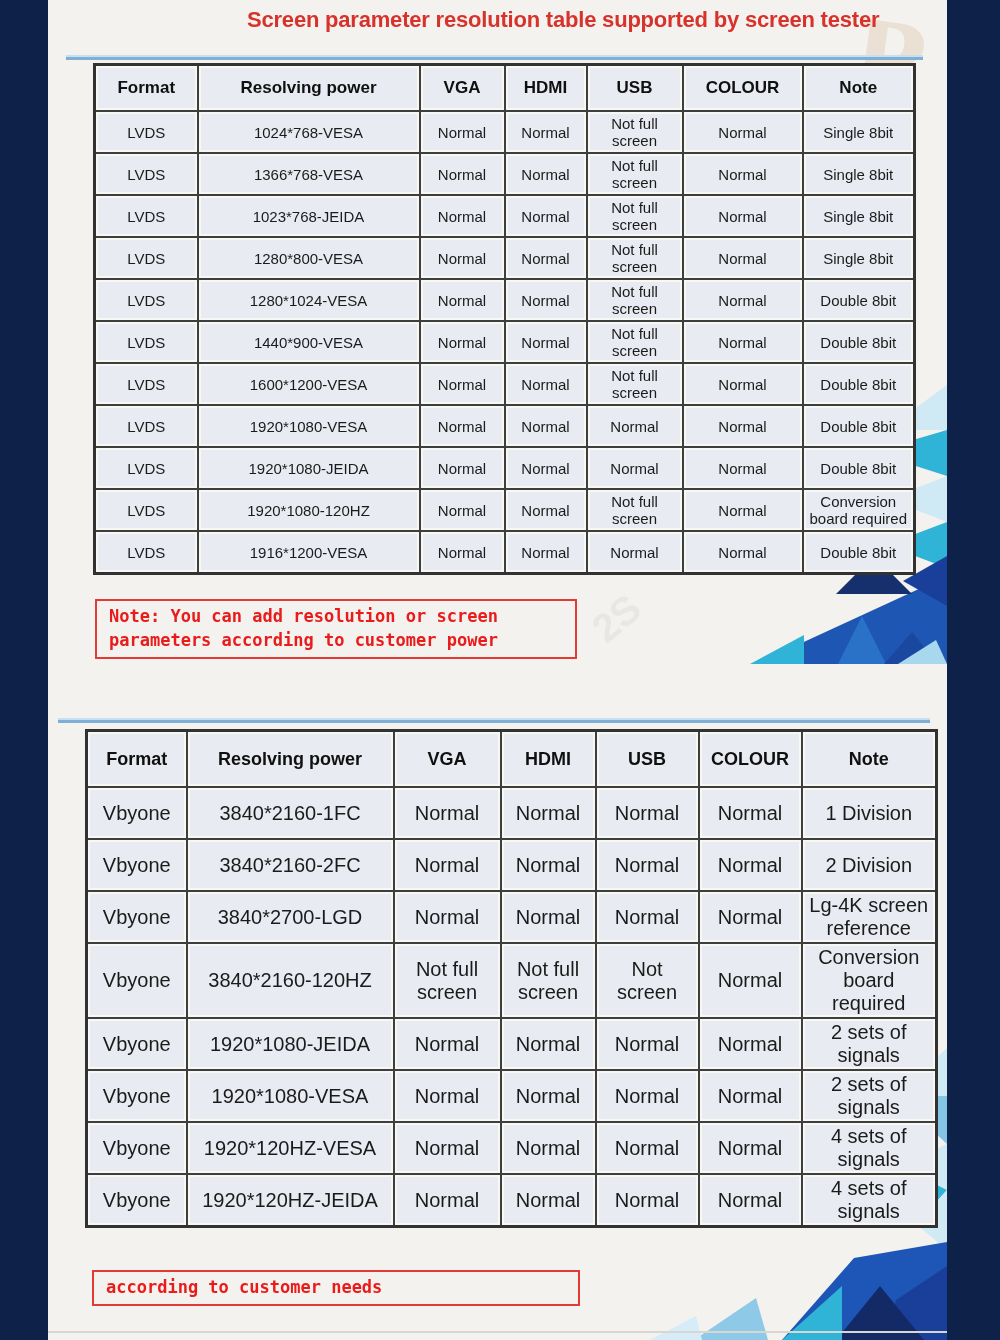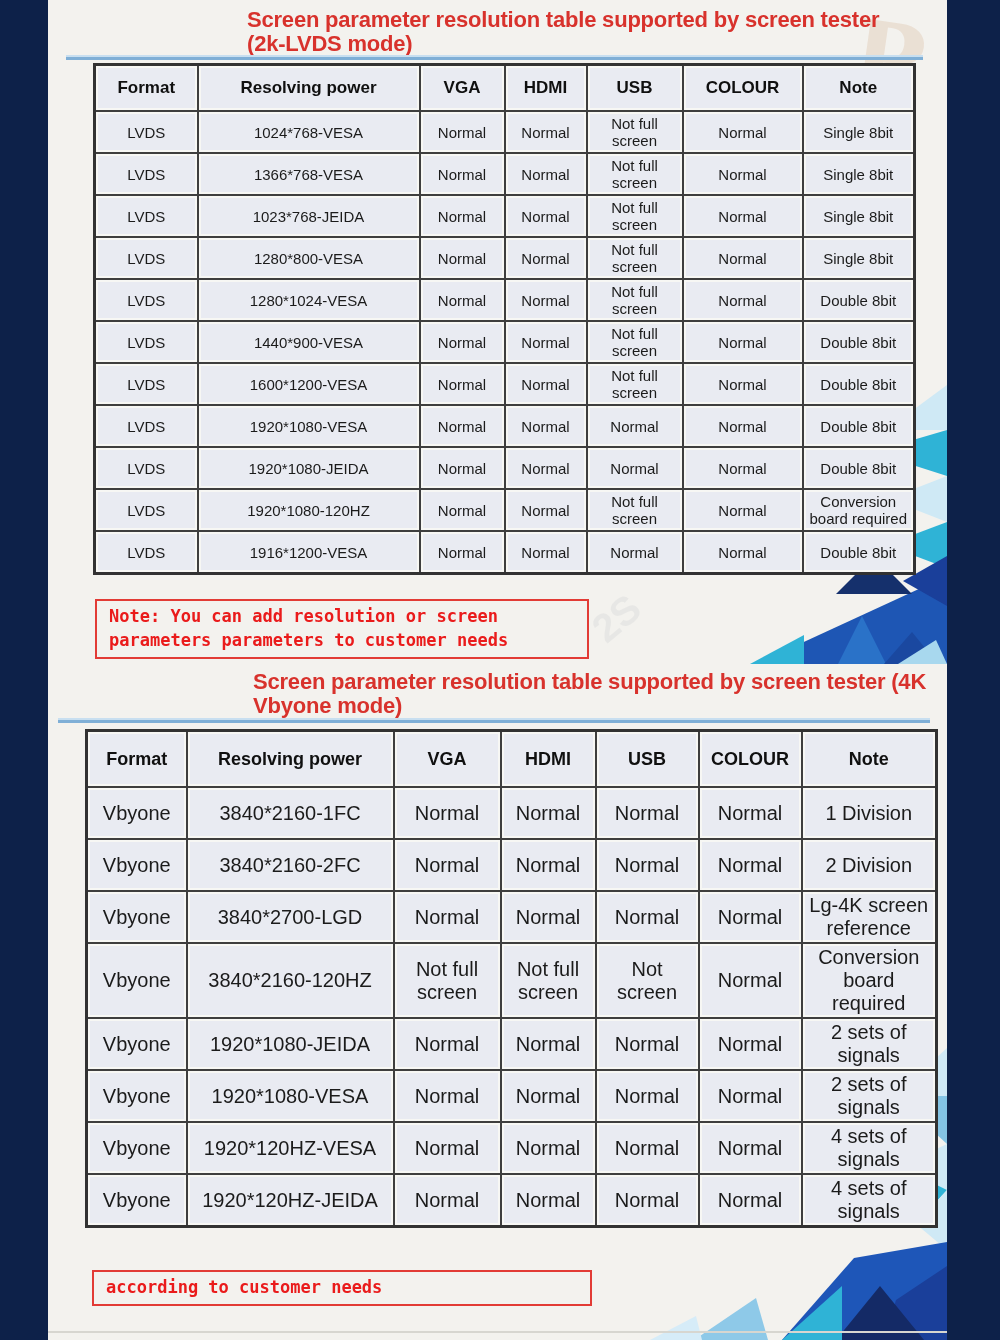--- a/index.html
+++ b/index.html
@@ -8,21 +8,21 @@
     background:#f3f2ee; font-family:"Liberation Sans", sans-serif;
   }
   .band{position:absolute; top:0; bottom:0; background:#0d2149; z-index:3;}
   .band-left{left:0; width:48px;}
   .band-right{right:0; width:53px;}
   .deco{position:absolute; left:0; top:0; z-index:1; pointer-events:none;}
   .wm{position:absolute; z-index:1; font-family:"DejaVu Serif", serif; font-weight:bold; color:#d8b79a; pointer-events:none;}
   .wm1{left:852px; top:2px; font-size:96px; opacity:.30; transform:rotate(8deg);}
   .wm2{left:868px; top:150px; font-size:64px; opacity:.18; transform:rotate(-6deg);}
   .wm3{left:592px; top:596px; font-size:40px; opacity:.12; color:#9aa0a8; transform:rotate(-40deg); font-family:"Liberation Sans",sans-serif;}
-  .sec-title{position:absolute; z-index:2; color:#d8322c; font-size:22px; font-weight:bold; line-height:24px; letter-spacing:-0.2px;}
+  .sec-title{position:absolute; z-index:2; color:#d8322c; font-size:22px; font-weight:bold; line-height:24px; letter-spacing:-0.2px;text-align:center;}
   .sec-title span{display:block;}
   .title1{left:247px; top:8px;}
   .title2{left:253px; top:670px;}
   .rule{position:absolute; z-index:2; height:5px;
     background:linear-gradient(180deg,#c8dff0 0%,#c8dff0 35%,#7fafd6 35%,#7fafd6 100%);}
   .rule1{left:66px; top:55px; width:857px;}
   .rule2{left:58px; top:718px; width:872px;}
   table{position:absolute; z-index:2; border-collapse:collapse; table-layout:fixed;
         border:3px solid #323232; background:#ec4899;}
   th,td{border:2px solid #3e3e3e; background:#e9ebf2; text-align:center; vertical-align:middle;
@@ -30,21 +30,21 @@
   th{color:#101010; font-weight:bold;}
   td{color:#1b1b1b;}
   #t1{left:93px; top:63px; width:820px;}
   #t1 th{font-size:17px; height:40px;}
   #t1 td{font-size:15px; line-height:17px; height:36px;}
   #t2{left:85px; top:729px; width:850px;}
   #t2 th{font-size:18px; height:50px;}
   #t2 td{font-size:20px; line-height:23px; height:46px;}
   .notebox{position:absolute; z-index:2; border:2px solid #e23b35; color:#ea1b1b;
     font-family:"DejaVu Sans Mono", monospace; font-weight:bold; font-size:17px; line-height:24px;
-    padding:3px 12px 5px 12px;}
+    padding:3px 0 5px 12px;}
   .notebox span{display:block; white-space:nowrap;}
   .note1{left:95px; top:599px; width:466px;}
   .note2{left:92px; top:1270px; width:472px;}
   .bottom-line{position:absolute; z-index:2; left:48px; width:899px; top:1331px; height:2px; background:#d7d6d0;}
 </style>
 </head>
 <body>
 
 <div class="page">
 
@@ -74,21 +74,20 @@
     <polygon points="694,1340 756,1298 768,1340" fill="#8ec9e8"></polygon>
     <polygon points="650,1340 696,1316 702,1340" fill="#d6ecf8"></polygon>
   </svg>
 
   <div class="wm wm1">P</div>
   <div class="wm wm2">p</div>
   <div class="wm wm3">2S</div>
 
   <div class="sec-title title1">
     <span>Screen parameter resolution table supported by screen tester</span>
-    <span>(2k-LVDS mode)</span>
   </div>
   <div class="rule rule1"></div>
 
   <table id="t1">
     <colgroup>
       <col style="width:103px">
         <col style="width:222px">
         <col style="width:85px">
       <col style="width:82px">
         <col style="width:96px">
@@ -204,27 +203,23 @@
           <td>Normal</td>
           <td>Normal</td>
           <td>Normal</td>
           <td>Double 8bit</td>
         </tr>
       </tbody>
   </table>
 
   <div class="notebox note1">
     <span>Note: You can add resolution or screen</span>
-    <span>parameters parameters to customer needs</span>
+    <span>parameters according to customer power</span>
   </div>
 
-  <div class="sec-title title2">
-    <span>Screen parameter resolution table supported by screen tester (4K</span>
-    <span>Vbyone mode)</span>
-  </div>
   <div class="rule rule2"></div>
 
   <table id="t2">
     <colgroup>
       <col style="width:100px">
         <col style="width:207px">
         <col style="width:107px">
       <col style="width:95px">
         <col style="width:103px">
         <col style="width:103px">

